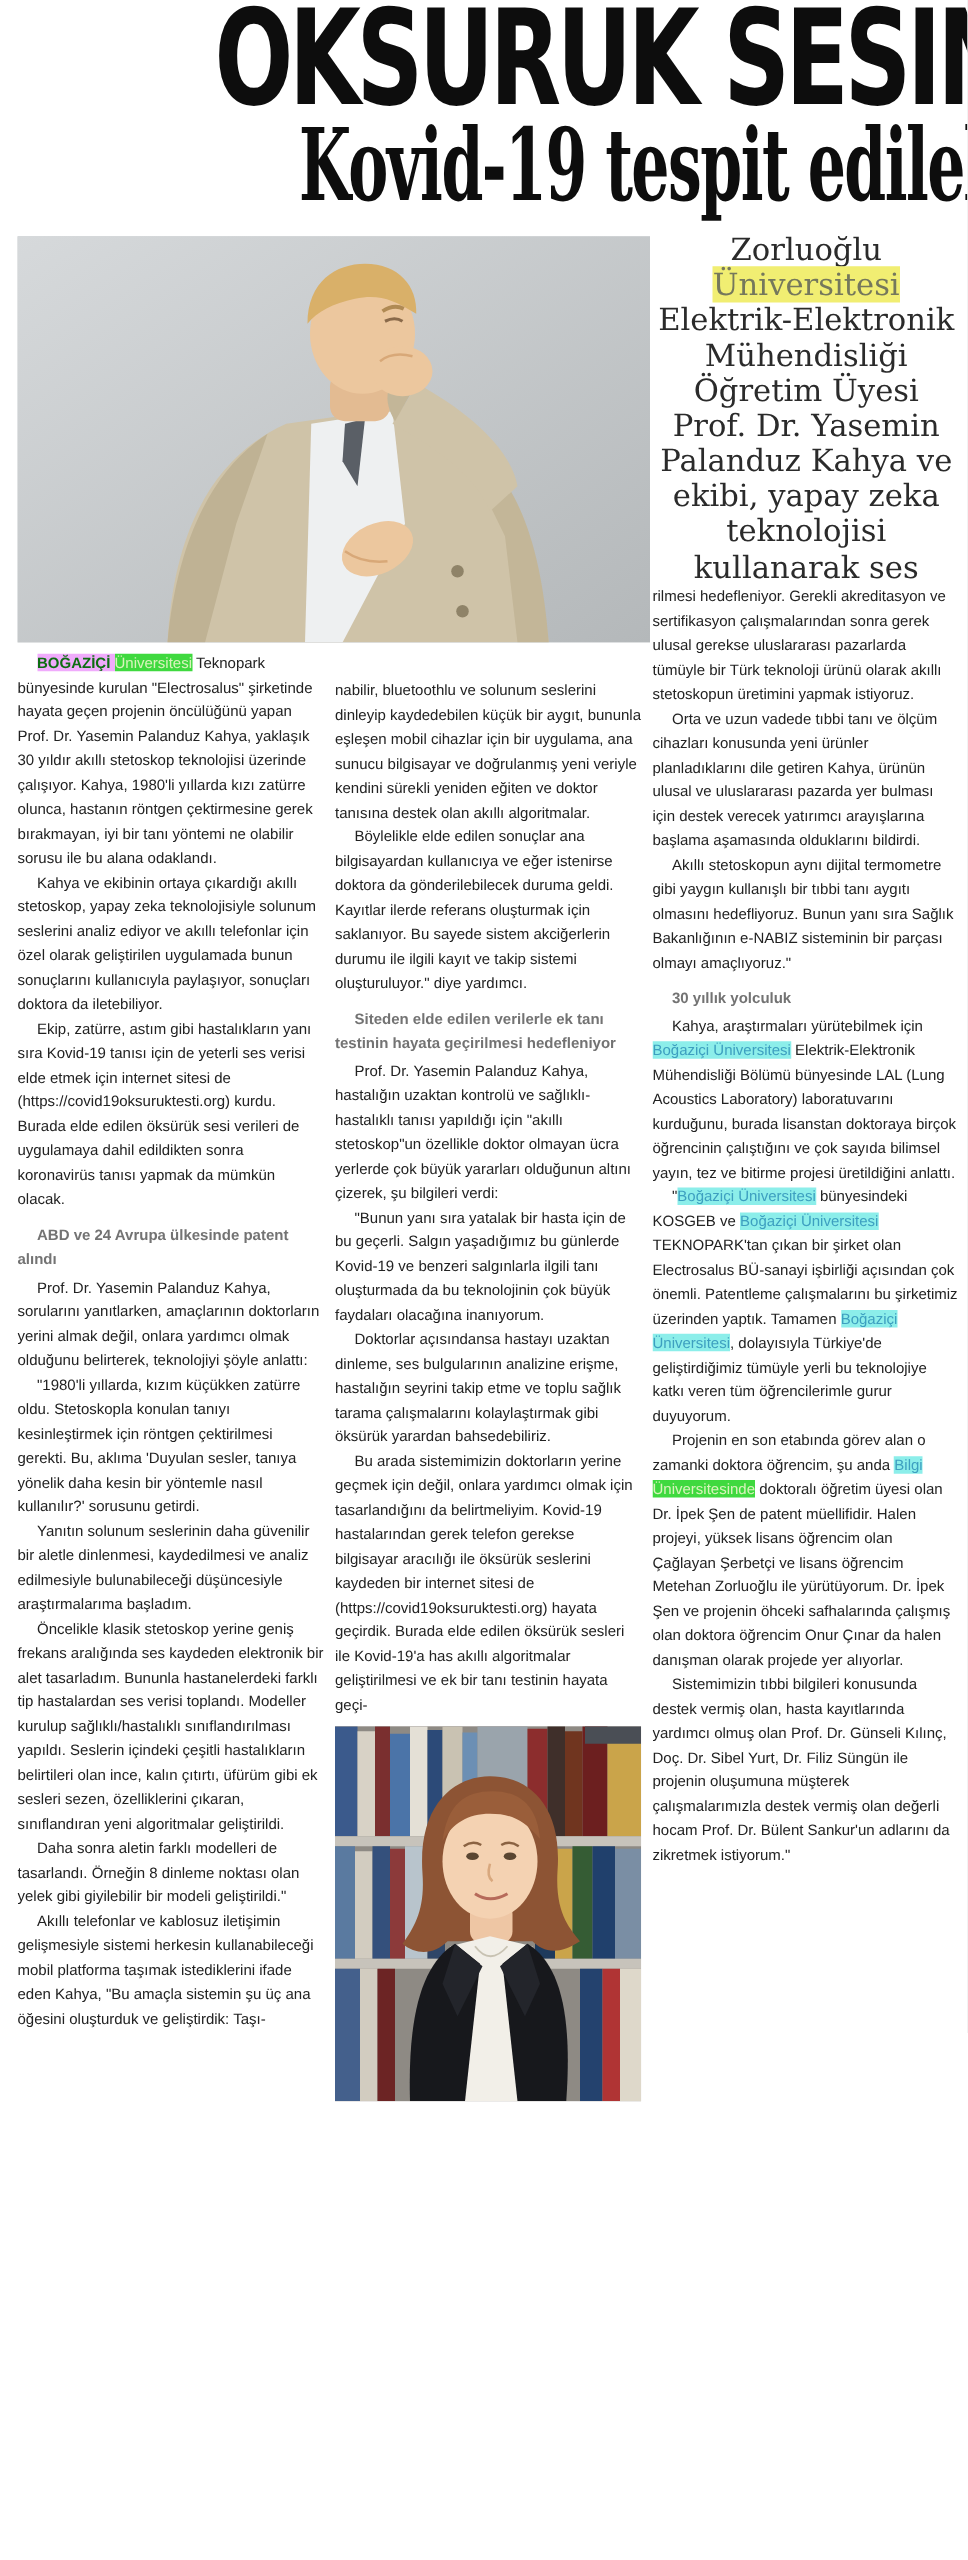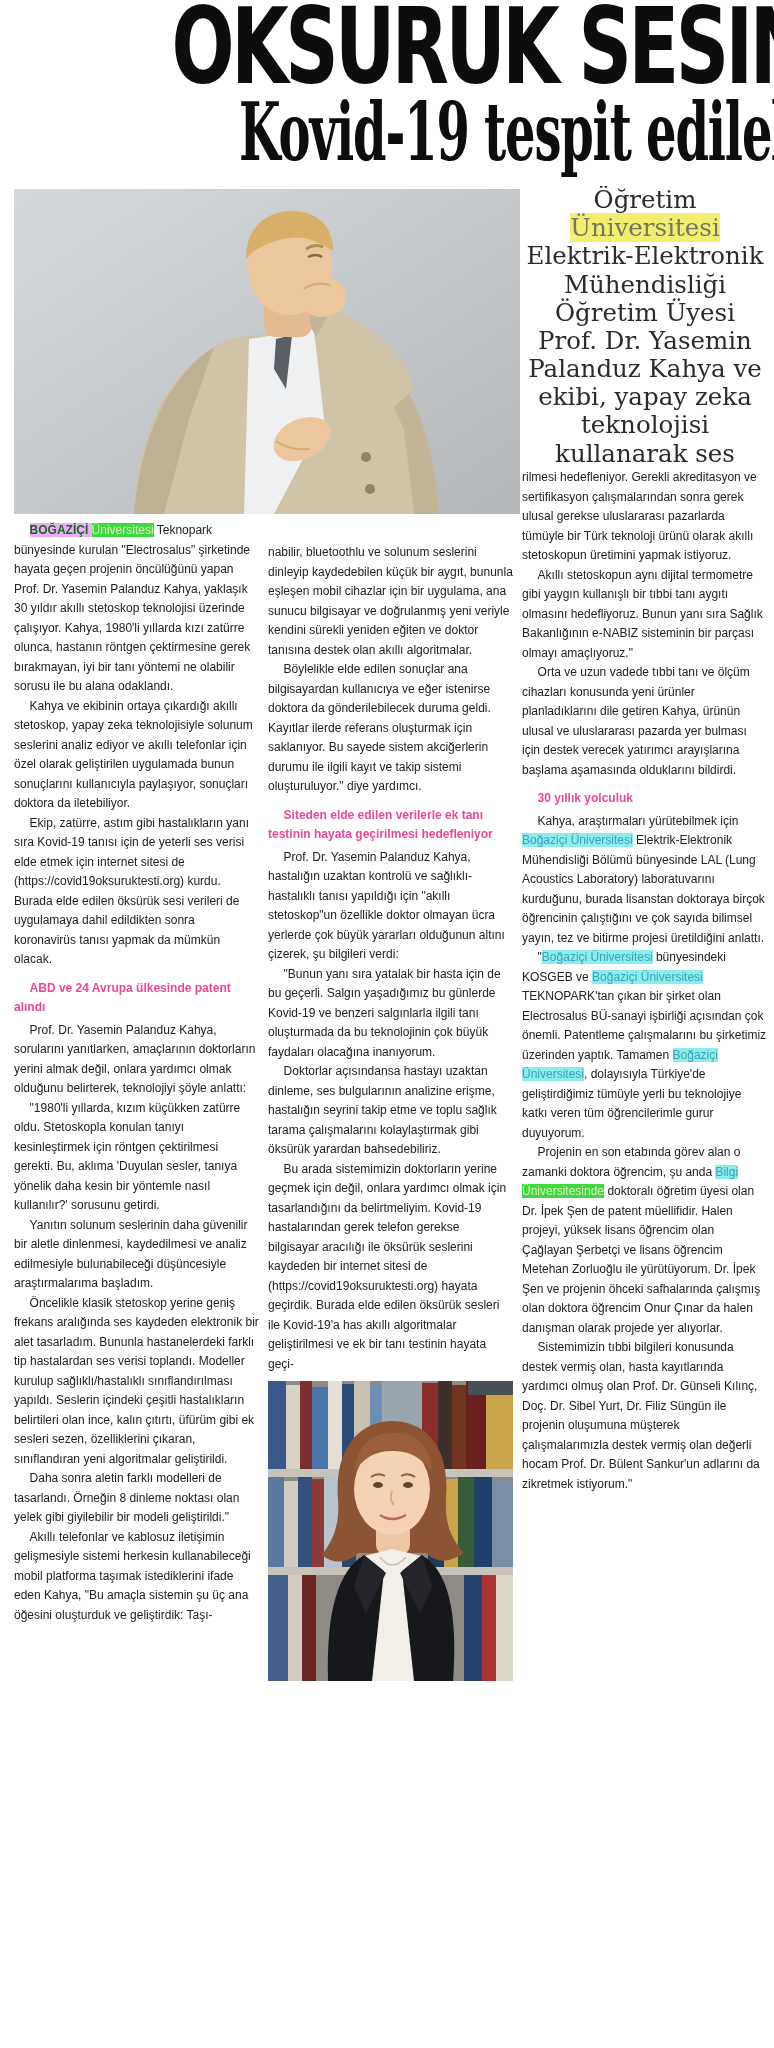--- a/index.html
+++ b/index.html
@@ -31,21 +31,21 @@
     font-family:"DejaVu Serif",serif;font-size:24.5px;line-height:1.15;
     text-align:center;color:#2b2b2b;
   }
   
   .col{position:absolute;width:245px;overflow:hidden;font-size:12px;line-height:19.5px;color:#222;}
   .col-1{left:14px;top:521px;height:1527px;}
   .col-2{left:268px;top:521px;height:1527px;margin-top:22px;}
   .col-3{left:522px;top:468px;height:1580px;}
   .col p{margin:0;text-indent:1.3em;}
   .col p.noindent{text-indent:0;}
-  .col p.subhead{font-weight:bold;color:#ec4899;margin:9px 0 3px;text-indent:1.3em;}
+  .col p.subhead{font-weight:bold;color:#737373;margin:9px 0 3px;text-indent:1.3em;}
   
   .hl-g-dark{background:#f0abfc;color:#0d6e12;font-weight:bold;}
   .hl-g-light{background:#3fd93f;color:#d9f3bc;}
   .hl-yellow{background:#f1ee72;color:#75785c;}
   .hl-cyan{background:#8ceeea;color:#3d9fc0;}
   
   .photo-prof{width:245px;height:300px;margin-top:7px;overflow:hidden;background:#b9b4ae;}
   .photo-prof svg{display:block;width:100%;height:100%;}
 </style>
 </head>
@@ -92,21 +92,21 @@
       <path d="M290 100 q10 -8 26 -4" stroke="#d8a878" stroke-width="2" fill="none"></path>
 
       <ellipse cx="288" cy="250" rx="30" ry="20" transform="rotate(-25 288 250)" fill="#ecc79e"></ellipse>
       <path d="M262 252 q14 10 34 8" stroke="#d8a878" stroke-width="2" fill="none"></path>
 
       <circle cx="352" cy="268" r="5" fill="#8f8368"></circle>
       <circle cx="356" cy="300" r="5" fill="#8f8368"></circle>
     </svg>
   </div>
 
-  <div class="lead"><span>Öğretim </span><span class="hl-yellow">Üniversitesi</span><span> Elektrik-Elektronik Mühendisliği Öğretim Üyesi Prof. Dr. Yasemin Palanduz Kahya ve ekibi, yapay zeka teknolojisi kullanarak ses analizi yapan "akıllı stetoskop" geliştirdi.</span></div>
+  <div class="lead"><span>Zorluoğlu </span><span class="hl-yellow">Üniversitesi</span><span> Elektrik-Elektronik Mühendisliği Öğretim Üyesi Prof. Dr. Yasemin Palanduz Kahya ve ekibi, yapay zeka teknolojisi kullanarak ses analizi yapan "akıllı stetoskop" geliştirdi.</span></div>
 
   <div class="col col-1">
       <p><span class="hl-g-dark">BOĞAZİÇİ </span><span class="hl-g-light">Üniversitesi</span><span> Teknopark bünyesinde kurulan "Electrosalus" şirketinde hayata geçen projenin öncülüğünü yapan Prof. Dr. Yasemin Palanduz Kahya, yaklaşık 30 yıldır akıllı stetoskop teknolojisi üzerinde çalışıyor. Kahya, 1980'li yıllarda kızı zatürre olunca, hastanın röntgen çektirmesine gerek bırakmayan, iyi bir tanı yöntemi ne olabilir sorusu ile bu alana odaklandı.</span></p>
       <p><span>Kahya ve ekibinin ortaya çıkardığı akıllı stetoskop, yapay zeka teknolojisiyle solunum seslerini analiz ediyor ve akıllı telefonlar için özel olarak geliştirilen uygulamada bunun sonuçlarını kullanıcıyla paylaşıyor, sonuçları doktora da iletebiliyor.</span></p>
       <p><span>Ekip, zatürre, astım gibi hastalıkların yanı sıra Kovid-19 tanısı için de yeterli ses verisi elde etmek için internet sitesi de (https://covid19oksuruktesti.org) kurdu. Burada elde edilen öksürük sesi verileri de uygulamaya dahil edildikten sonra koronavirüs tanısı yapmak da mümkün olacak.</span></p>
       <p class="subhead"><span>ABD ve 24 Avrupa ülkesinde patent alındı</span></p>
       <p><span>Prof. Dr. Yasemin Palanduz Kahya,  sorularını yanıtlarken, amaçlarının doktorların yerini almak değil, onlara yardımcı olmak olduğunu belirterek, teknolojiyi şöyle anlattı:</span></p>
       <p><span>"1980'li yıllarda, kızım küçükken zatürre oldu. Stetoskopla konulan tanıyı kesinleştirmek için röntgen çektirilmesi gerekti. Bu, aklıma 'Duyulan sesler, tanıya yönelik daha kesin bir yöntemle nasıl kullanılır?' sorusunu getirdi.</span></p>
       <p><span>Yanıtın solunum seslerinin daha güvenilir bir aletle dinlenmesi, kaydedilmesi ve analiz edilmesiyle bulunabileceği düşüncesiyle araştırmalarıma başladım.</span></p>
       <p><span>Öncelikle klasik stetoskop yerine geniş frekans aralığında ses kaydeden elektronik bir alet tasarladım. Bununla hastanelerdeki farklı tip hastalardan ses verisi toplandı. Modeller kurulup sağlıklı/hastalıklı sınıflandırılması yapıldı. Seslerin içindeki çeşitli hastalıkların belirtileri olan ince, kalın çıtırtı, üfürüm gibi ek sesleri sezen, özelliklerini çıkaran, sınıflandıran yeni algoritmalar geliştirildi.</span></p>
@@ -196,22 +196,22 @@
           <path d="M154 174 L132 192 L152 232 L164 206 Z" fill="#23252b"></path>
 
           <path d="M112 176 q12 16 26 0" stroke="#c8c2b2" stroke-width="1.5" fill="none"></path>
         </g>
       </svg>
     </div>
   </div>
 
   <div class="col col-3">
       <p class="noindent"><span>rilmesi hedefleniyor. Gerekli akreditasyon ve sertifikasyon çalışmalarından sonra gerek ulusal gerekse uluslararası pazarlarda tümüyle bir Türk teknoloji ürünü olarak akıllı stetoskopun üretimini yapmak istiyoruz.</span></p>
+      <p><span>Orta ve uzun vadede tıbbi tanı ve ölçüm cihazları konusunda yeni ürünler planladıklarını dile getiren Kahya, ürünün ulusal ve uluslararası pazarda yer bulması için destek verecek yatırımcı arayışlarına başlama aşamasında olduklarını bildirdi.</span></p>
       <p><span>Akıllı stetoskopun aynı dijital termometre gibi yaygın kullanışlı bir tıbbi tanı aygıtı olmasını hedefliyoruz. Bunun yanı sıra Sağlık Bakanlığının e-NABIZ sisteminin bir parçası olmayı amaçlıyoruz."</span></p>
-      <p><span>Orta ve uzun vadede tıbbi tanı ve ölçüm cihazları konusunda yeni ürünler planladıklarını dile getiren Kahya, ürünün ulusal ve uluslararası pazarda yer bulması için destek verecek yatırımcı arayışlarına başlama aşamasında olduklarını bildirdi.</span></p>
       <p class="subhead"><span>30 yıllık yolculuk</span></p>
       <p><span>Kahya, araştırmaları yürütebilmek için </span><span class="hl-cyan">Boğaziçi Üniversitesi</span><span> Elektrik-Elektronik Mühendisliği Bölümü bünyesinde LAL (Lung Acoustics Laboratory) laboratuvarını kurduğunu, burada lisanstan doktoraya birçok öğrencinin çalıştığını ve çok sayıda bilimsel yayın, tez ve bitirme projesi üretildiğini anlattı.</span></p>
       <p><span>"</span><span class="hl-cyan">Boğaziçi Üniversitesi</span><span> bünyesindeki KOSGEB ve </span><span class="hl-cyan">Boğaziçi Üniversitesi</span><span> TEKNOPARK'tan çıkan bir şirket olan Electrosalus BÜ-sanayi işbirliği açısından çok önemli. Patentleme çalışmalarını bu şirketimiz üzerinden yaptık. Tamamen </span><span class="hl-cyan">Boğaziçi Üniversitesi</span><span>, dolayısıyla Türkiye'de geliştirdiğimiz tümüyle yerli bu teknolojiye katkı veren tüm öğrencilerimle gurur duyuyorum.</span></p>
       <p><span>Projenin en son etabında görev alan o zamanki doktora öğrencim, şu anda </span><span class="hl-cyan">Bilgi</span><span> </span><span class="hl-g-light">Üniversitesinde</span><span> doktoralı öğretim üyesi olan Dr. İpek Şen de patent müellifidir. Halen projeyi, yüksek lisans öğrencim olan Çağlayan Şerbetçi ve lisans öğrencim Metehan Zorluoğlu ile yürütüyorum. Dr. İpek Şen ve projenin öhceki safhalarında çalışmış olan doktora öğrencim Onur Çınar da halen danışman olarak projede yer alıyorlar.</span></p>
       <p><span>Sistemimizin tıbbi bilgileri konusunda destek vermiş olan, hasta kayıtlarında yardımcı olmuş olan Prof. Dr. Günseli Kılınç, Doç. Dr. Sibel Yurt, Dr. Filiz Süngün ile projenin oluşumuna müşterek çalışmalarımızla destek vermiş olan değerli hocam Prof. Dr. Bülent Sankur'un adlarını da zikretmek istiyorum." </span></p>
     </div>
 
 </div>
 
 </body></html>

